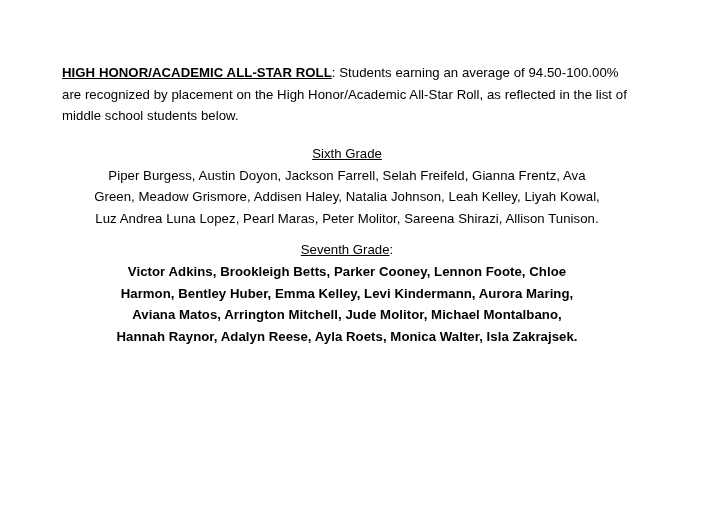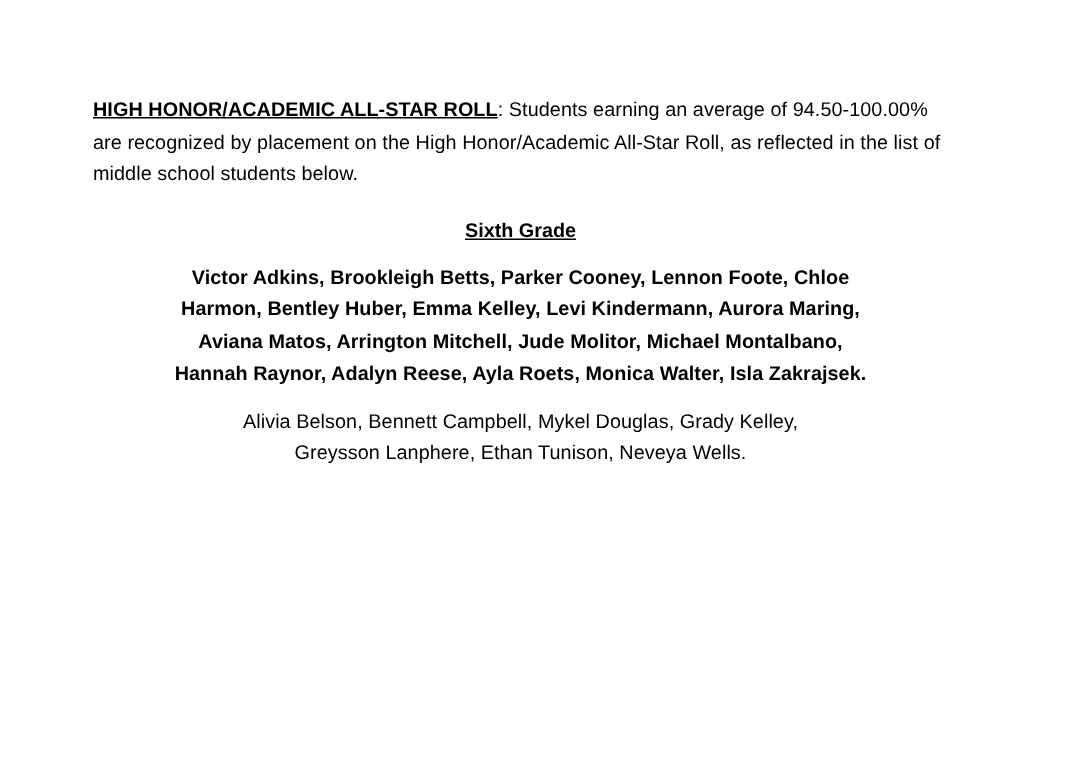--- a/index.html
+++ b/index.html
@@ -37,21 +37,20 @@
     text-align: center;
   }
   .section-title {
     font-size: 13.2px;
     line-height: 1.6;
     margin: 0 0 1px 0;
     text-align: center;
   }
   .section-title .u {
     text-decoration: underline;
-    font-weight: bold;
   }
   .names {
     font-size: 13.2px;
     line-height: 1.63;
     margin: 0;
     text-align: center;
     padding: 0 8px;
     letter-spacing: 0.05px;
   }
   .sec-sixth .names { padding: 0 26px; }
@@ -62,23 +61,24 @@
 <body>
 
 <div class="page">
 
   <p class="intro">
     <span class="lead">HIGH HONOR/ACADEMIC ALL-STAR ROLL</span><span>: Students earning an average of 94.50-100.00% are recognized by placement on the High Honor/Academic All-Star Roll, as reflected in the list of middle school students below.</span>
   </p>
 
   <div class="section sec-sixth">
     <p class="section-title"><span class="u">Sixth Grade</span><span></span></p>
+    <p class="names">Piper Burgess, Austin Doyon, Jackson Farrell, Selah Freifeld, Gianna Frentz, Ava Green, Meadow Grismore, Addisen Haley, Natalia Johnson, Leah Kelley, Liyah Kowal, Luz Andrea Luna Lopez, Pearl Maras, Peter Molitor, Sareena Shirazi, Allison Tunison.</p>
   </div>
 
   <div class="section sec-seventh">
+    <p class="section-title"><span class="u">Seventh Grade</span><span>:</span></p>
     <p class="names">Victor Adkins, Brookleigh Betts, Parker Cooney, Lennon Foote, Chloe Harmon, Bentley Huber, Emma Kelley, Levi Kindermann, Aurora Maring, Aviana Matos, Arrington Mitchell, Jude Molitor, Michael Montalbano, Hannah Raynor, Adalyn Reese, Ayla Roets, Monica Walter, Isla Zakrajsek.</p>
   </div>
 
   <div class="section sec-eighth">
-    <p class="names">Alivia Belson, Bennett Campbell, Mykel Douglas, Grady Kelley, Greysson Lanphere, Ethan Tunison, Neveya Wells.</p>
   </div>
 
 </div>
 
 </body></html>

